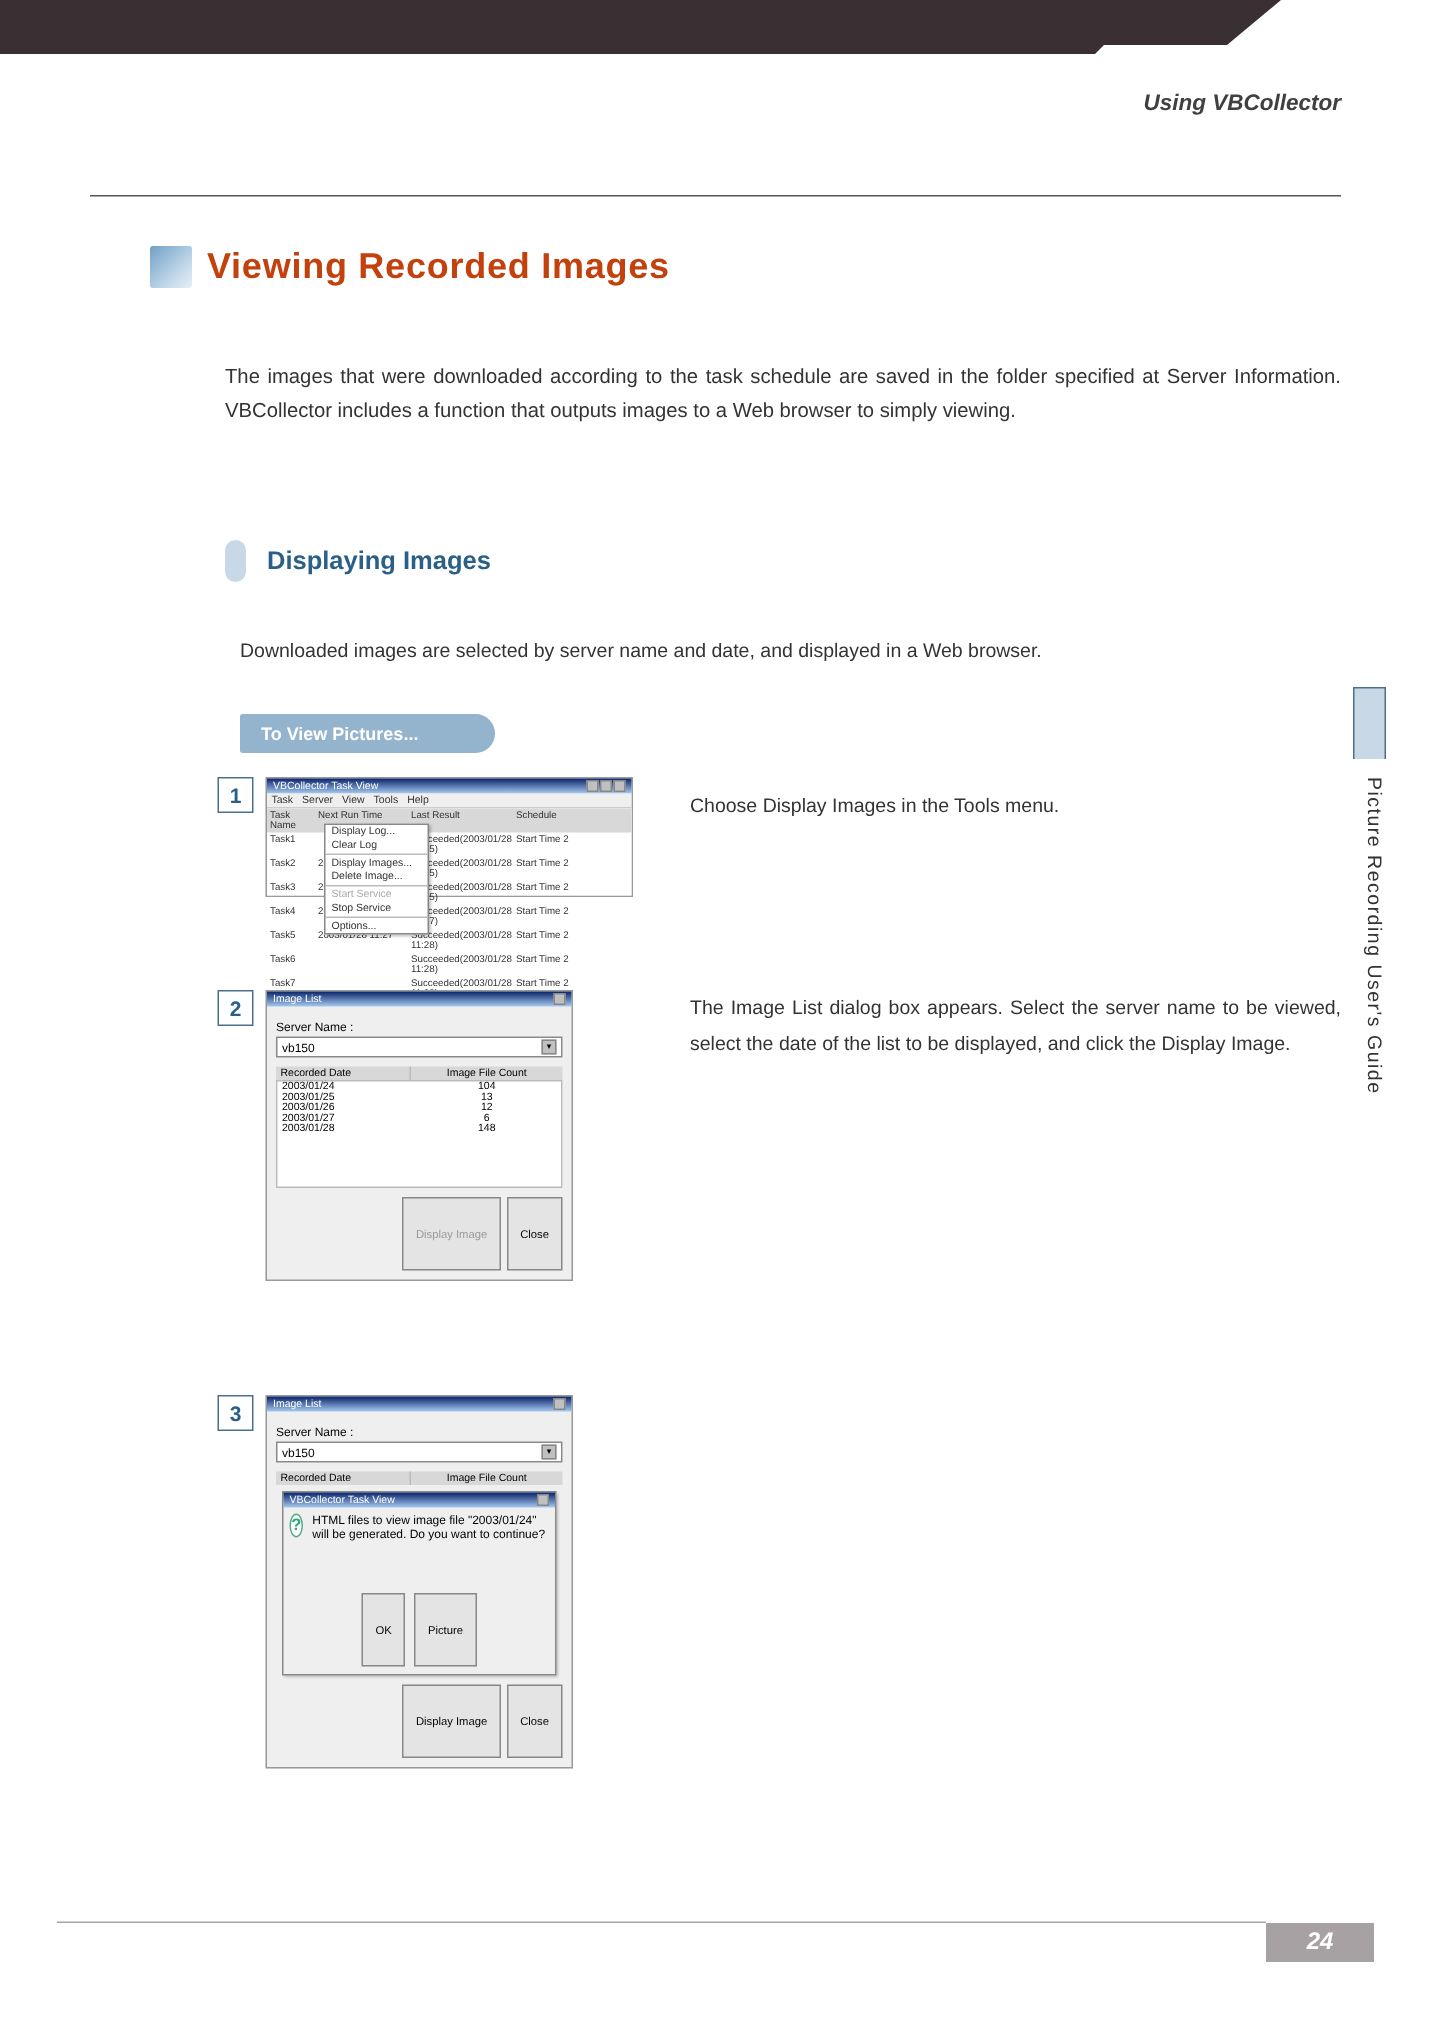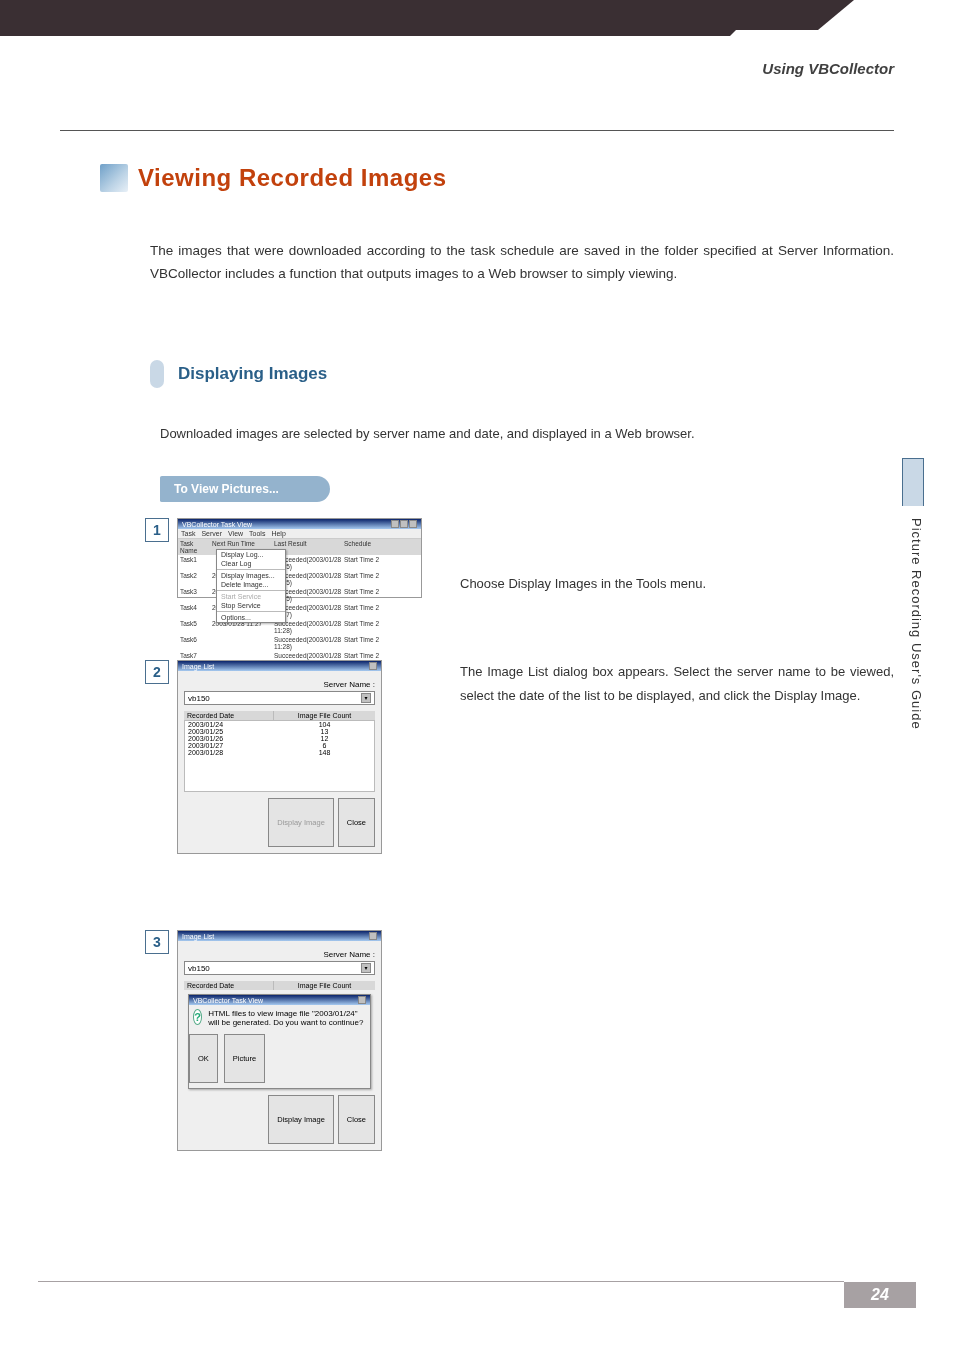--- a/index.html
+++ b/index.html
@@ -47,41 +47,41 @@
   .mock-dropdown { position: absolute; top: 10px; left: 38px; width: 70px; background: #fff; border: 1px solid #888; box-shadow: 1px 1px 2px rgba(0,0,0,0.3); z-index:2; }
   .mock-dropdown div { padding: 1px 4px; }
   .mock-dropdown div.sep { border-top: 1px solid #bbb; margin: 1px 0; padding: 0; height: 0; }
   .mock-table-head { display: flex; background: #d8d8d8; font-size: 6.5px; }
   .mock-table-head span, .mock-table-row span { padding: 1px 2px; }
   .mock-table-row { display: flex; font-size: 6.5px; }
   .c1 { width: 32px; } .c2 { width: 62px; } .c3 { width: 70px; } .c4 { width: 40px; }
 
   .mock2 { width: 205px; border: 1px solid #999; background: #efefef; font-size: 8px; }
   .mock2-body { padding: 6px; }
-  .mock2-label { margin: 3px 0 2px; text-align: right; }
+  .mock2-label { margin: 3px 0 2px; }
   .mock2-select { border: 1px solid #888; background: #fff; padding: 1px 3px; display:flex; justify-content:space-between; align-items:center; }
   .mock2-select .arrow { width:10px; height:10px; background:#c0c0c0; border:1px solid #888; font-size:6px; text-align:center; line-height:8px; }
   .mock2-listhead { display:flex; background:#d8d8d8; margin-top:6px; font-size:7px; }
   .mock2-listhead span { padding:1px 3px; }
   .lh1 { width: 90px; border-right:1px solid #bbb; } .lh2 { flex:1; text-align:center; }
   .mock2-list { background:#fff; border:1px solid #bbb; height:72px; font-size:7px; }
   .mock2-list div { display:flex; }
   .mock2-list div span:first-child { width:90px; padding:0 3px; }
   .mock2-list div span:last-child { flex:1; text-align:center; }
   .mock2-btns { display:flex; justify-content:flex-end; gap:4px; margin-top:6px; }
   .btn { border:1px solid #888; background:#e4e4e4; padding:19px 8px; font-size:7.5px; }
   .btn.disabled { color:#999; }
 
   .mock3-confirm { margin: 4px; border:1px solid #888; background:#efefef; box-shadow: 1px 1px 2px rgba(0,0,0,0.3); }
   .mock3-confirm .crow { display:flex; gap:6px; padding:4px; align-items:flex-start; }
   .qicon { width:16px; height:16px; border-radius:50%; background:#fff; border:1px solid #5a8; color:#2a7; font-weight:bold; font-size:11px; text-align:center; line-height:14px; }
-  .cbtns { display:flex; justify-content:flex-start; gap:6px; padding:3px 0 5px; }
+  .cbtns { display:flex; justify-content:center; gap:6px; padding:3px 0 5px;margin-top:28px; }
 
   .step-text { position: absolute; left: 460px; right: 60px; font-size: 13px; line-height: 1.85; color: #333; text-align: justify; }
-  .st-1 { top: 525px; margin-top: 47px; }
+  .st-1 { top: 525px; }
   .st-2 { top: 660px; }
   .st-3 { top: 933px; }
 
   
   .side-tab { position: absolute; right: 30px; top: 458px; width: 22px; height: 290px; }
   .side-tab-top { position: absolute; top: 0; left: 0; width: 22px; height: 48px; background: #c9d8e6; border: 1px solid #4a6f8f; border-bottom: none; }
   .side-tab-text { position: absolute; top: 60px; left: 0; width: 22px; writing-mode: vertical-rl; font-size: 13px; color: #333; letter-spacing: 1px; }
 
   
   .footer-bar { position: absolute; bottom: 38px; right: 38px; width: 72px; height: 26px; background: #a7a1a3; color: #fff; font-style: italic; font-weight: bold; font-size: 16px; display:flex; align-items:center; justify-content:center; }

